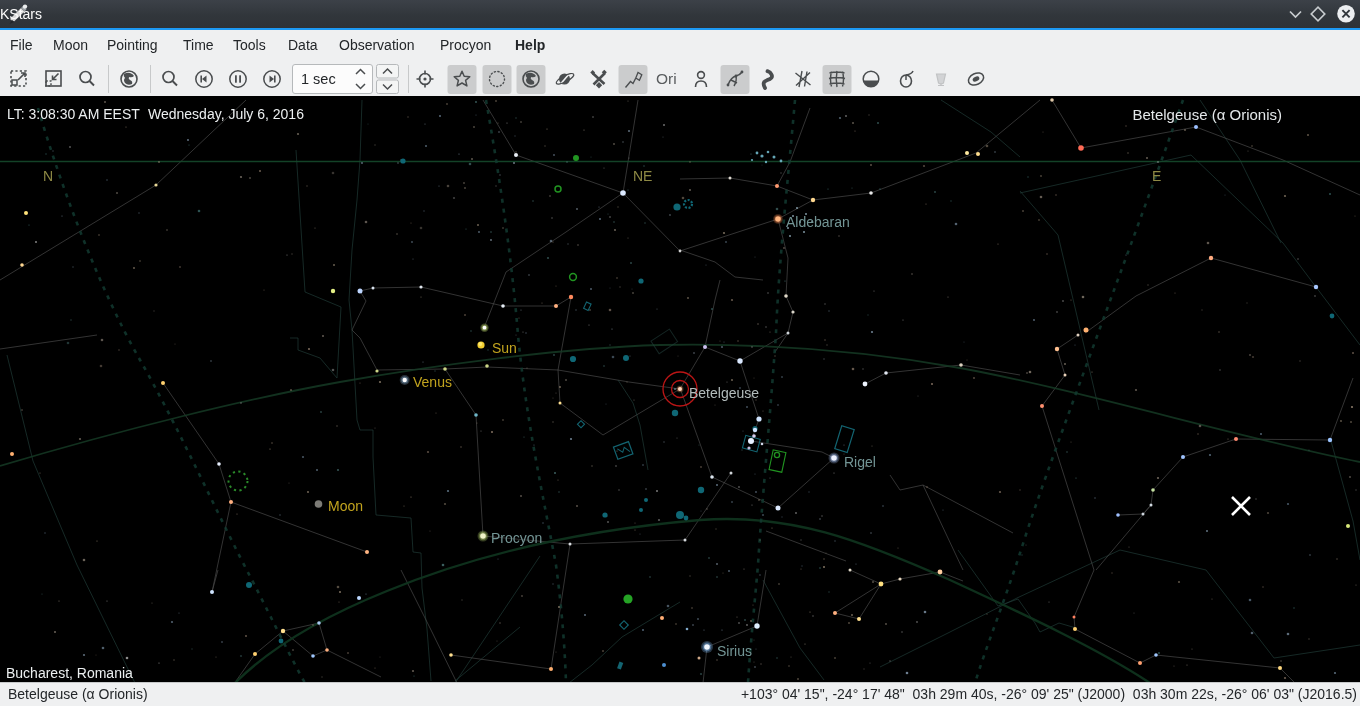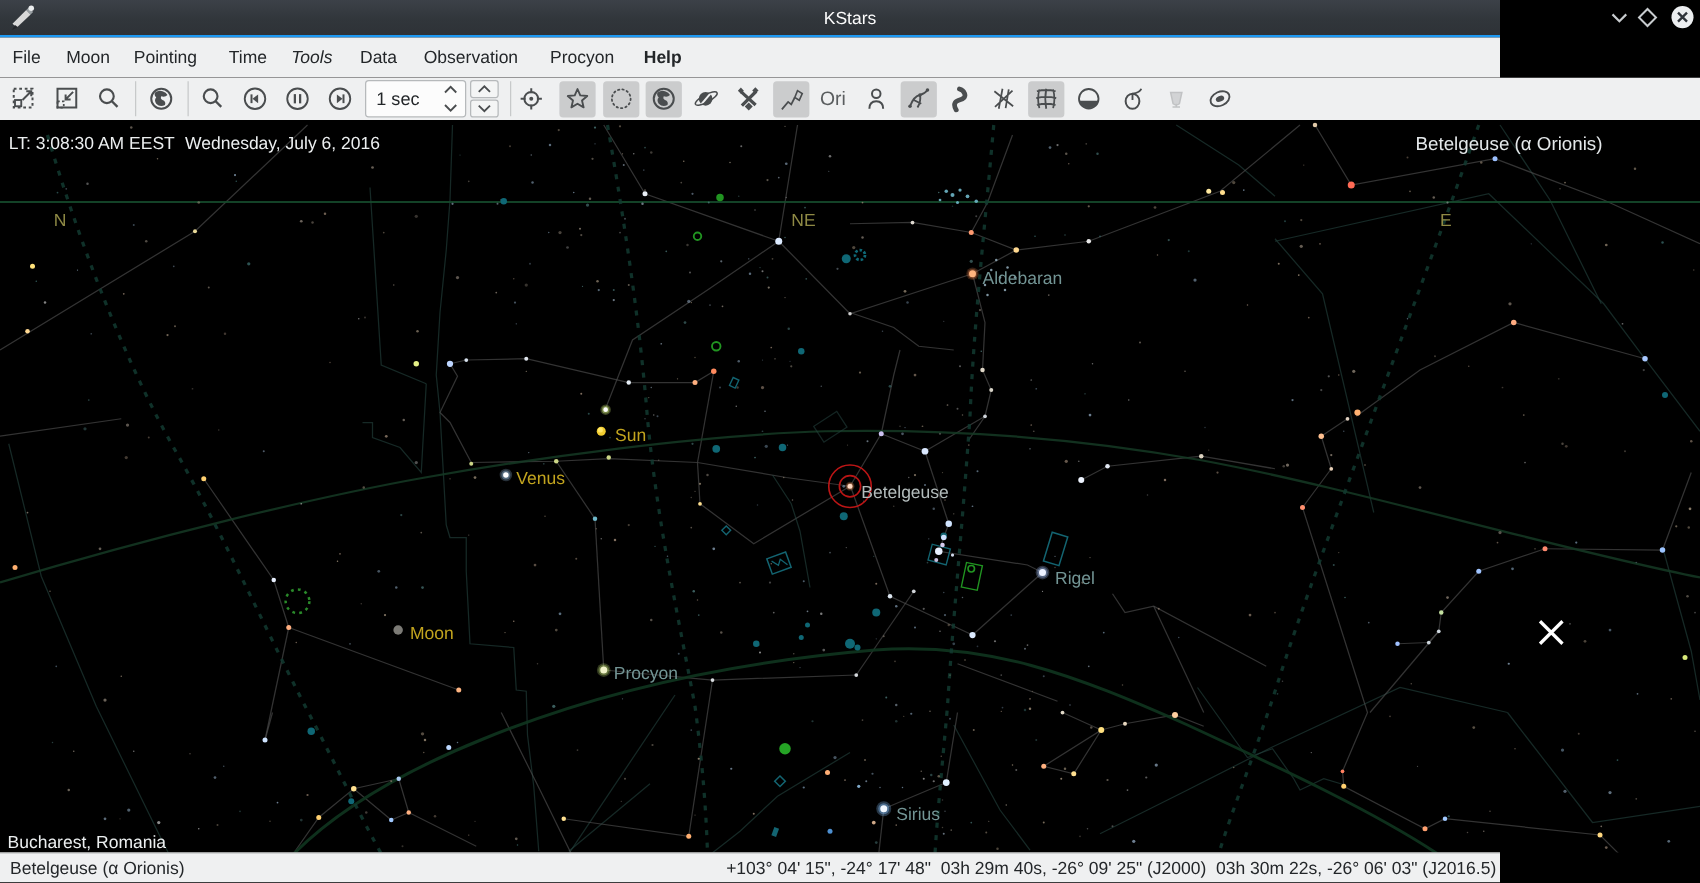--- a/index.html
+++ b/index.html
@@ -1,39 +1,39 @@
 <!DOCTYPE html>
 <html><head><meta charset="utf-8">
 <style>
 html,body{margin:0;padding:0;}
 body{width:1360px;height:706px;overflow:hidden;background:#000;font-family:"Liberation Sans",sans-serif;position:relative;}
-.bar{position:absolute;left:0;width:1200px;}
+.bar{position:absolute;left:0;width:1360px;}
 </style></head><body>
 <div class="bar" style="top:0;height:28px;background:linear-gradient(180deg,#3c4148 0%,#31363b 55%,#2e3237 100%);"></div>
 <div style="position:absolute;left:7px;top:3px;width:22px;height:22px;">
 <svg width="22" height="22" viewBox="0 0 22 22">
       <path d="M3 16 L14 5 l3.5 3.5 L6.5 19 Z" fill="#d8d8d8"></path>
       <path d="M14 5 l2 -2 l3.5 3.5 l-2 2 Z" fill="#9aa0a4"></path>
       <path d="M5 17 l-2.5 4 l5 -2.2 Z" fill="#23262a"></path>
       <circle cx="18" cy="3.6" r="2.2" fill="#eceeef"></circle>
     </svg></div>
-<div style="position:absolute;left:0;top:0;width:1360px;height:28px;text-align:center;line-height:28px;color:#fcfcfc;font-size:14px;">KStars</div>
+<div style="position:absolute;left:0;top:0;width:1360px;height:28px;line-height:28px;color:#fcfcfc;font-size:14px;">KStars</div>
 <svg width="90" height="28" viewBox="0 0 90 28" style="position:absolute;left:1270px;top:0">
 <path d="M20 11.5 l5.5 5.5 l5.5 -5.5" stroke="#c8cccf" stroke-width="1.7" fill="none"></path>
 <rect x="43.2" y="9.2" width="9.6" height="9.6" fill="none" stroke="#c8cccf" stroke-width="1.6" transform="rotate(45 48 14)"></rect>
 <circle cx="76" cy="13.7" r="8.8" fill="#eceef0"></circle>
     <path d="M72.4 10.1 l7.2 7.2 M79.6 10.1 l-7.2 7.2" stroke="#2f343a" stroke-width="1.9"></path>
 </svg>
 <div class="bar" style="top:28px;height:2px;background:#1d99f3;"></div>
 <div class="bar" style="top:30px;height:32px;background:#eff0f1;color:#232629;font-size:14px;">
 <span style="position:absolute;left:10px;top:7px;">File</span>
 <span style="position:absolute;left:53px;top:7px;">Moon</span>
 <span style="position:absolute;left:107px;top:7px;">Pointing</span>
 <span style="position:absolute;left:183px;top:7px;">Time</span>
-<span style="position:absolute;left:233px;top:7px;font-style:italic;">Tools</span>
+<span style="position:absolute;left:233px;top:7px;">Tools</span>
 <span style="position:absolute;left:288px;top:7px;">Data</span>
 <span style="position:absolute;left:339px;top:7px;">Observation</span>
 <span style="position:absolute;left:440px;top:7px;">Procyon</span>
 <span style="position:absolute;left:515px;top:7px;font-weight:bold;">Help</span>
 </div>
 <svg width="1360" height="34" viewBox="0 0 1360 34" style="position:absolute;left:0;top:62px">
 <rect x="0" y="0" width="1360" height="34" fill="#eff0f1"></rect>
 <line x1="108.5" y1="3" x2="108.5" y2="31" stroke="#c7c9ca" stroke-width="1"></line>
 <line x1="150.5" y1="3" x2="150.5" y2="31" stroke="#c7c9ca" stroke-width="1"></line>
 <line x1="408.5" y1="3" x2="408.5" y2="31" stroke="#c7c9ca" stroke-width="1"></line>

